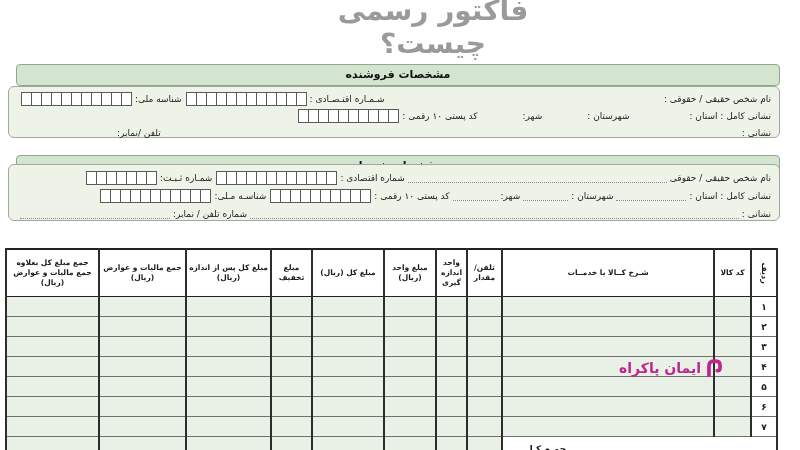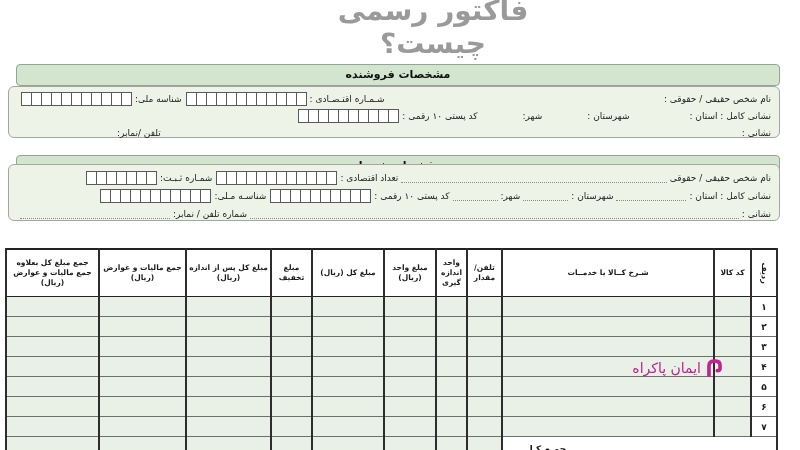--- a/index.html
+++ b/index.html
@@ -61,21 +61,21 @@
   td.num{background:#fff;text-align:center;font-size:9px;font-weight:bold;}
   .vert{display:inline-block;transform:rotate(90deg);font-size:8px;white-space:nowrap;}
   tr.total td{height:23px;}
   td.total-cell{
     background:#fff;text-align:left;padding-left:22px;
     font-size:9px;font-weight:bold;vertical-align:middle;
   }
   
   .watermark{
     position:absolute;top:358px;right:76px;display:flex;align-items:center;gap:4px;
-    color:#bf2490;font-weight:normal;font-size:14px;z-index:6;
+    color:#bf2490;font-weight:bold;font-size:14px;z-index:6;
   }
   .wm-logo svg{display:block;}
 </style>
 </head>
 <body>
 
 <div class="page">
 
   <div class="title">فاکتور رسمی چیست؟</div>
 
@@ -143,21 +143,21 @@
       <span class="lbl">تلفن /نمابر:</span>
       <span class="sp100"></span>
     </div>
   </div>
 
   <div class="section-bar bar-buyer">مشخصات خریدار</div>
   <div class="panel panel-buyer">
     <div class="frow">
       <span class="lbl">نام شخص حقیقی / حقوقی</span>
       <span class="dots grow"></span>
-      <span class="lbl">تعداد اقتصادی :</span>
+      <span class="lbl">شماره اقتصادی :</span>
       <span class="boxes">
           <span class="box"></span>
           <span class="box"></span>
           <span class="box"></span>
           <span class="box"></span>
           <span class="box"></span>
           <span class="box"></span>
           <span class="box"></span>
           <span class="box"></span>
           <span class="box"></span>

